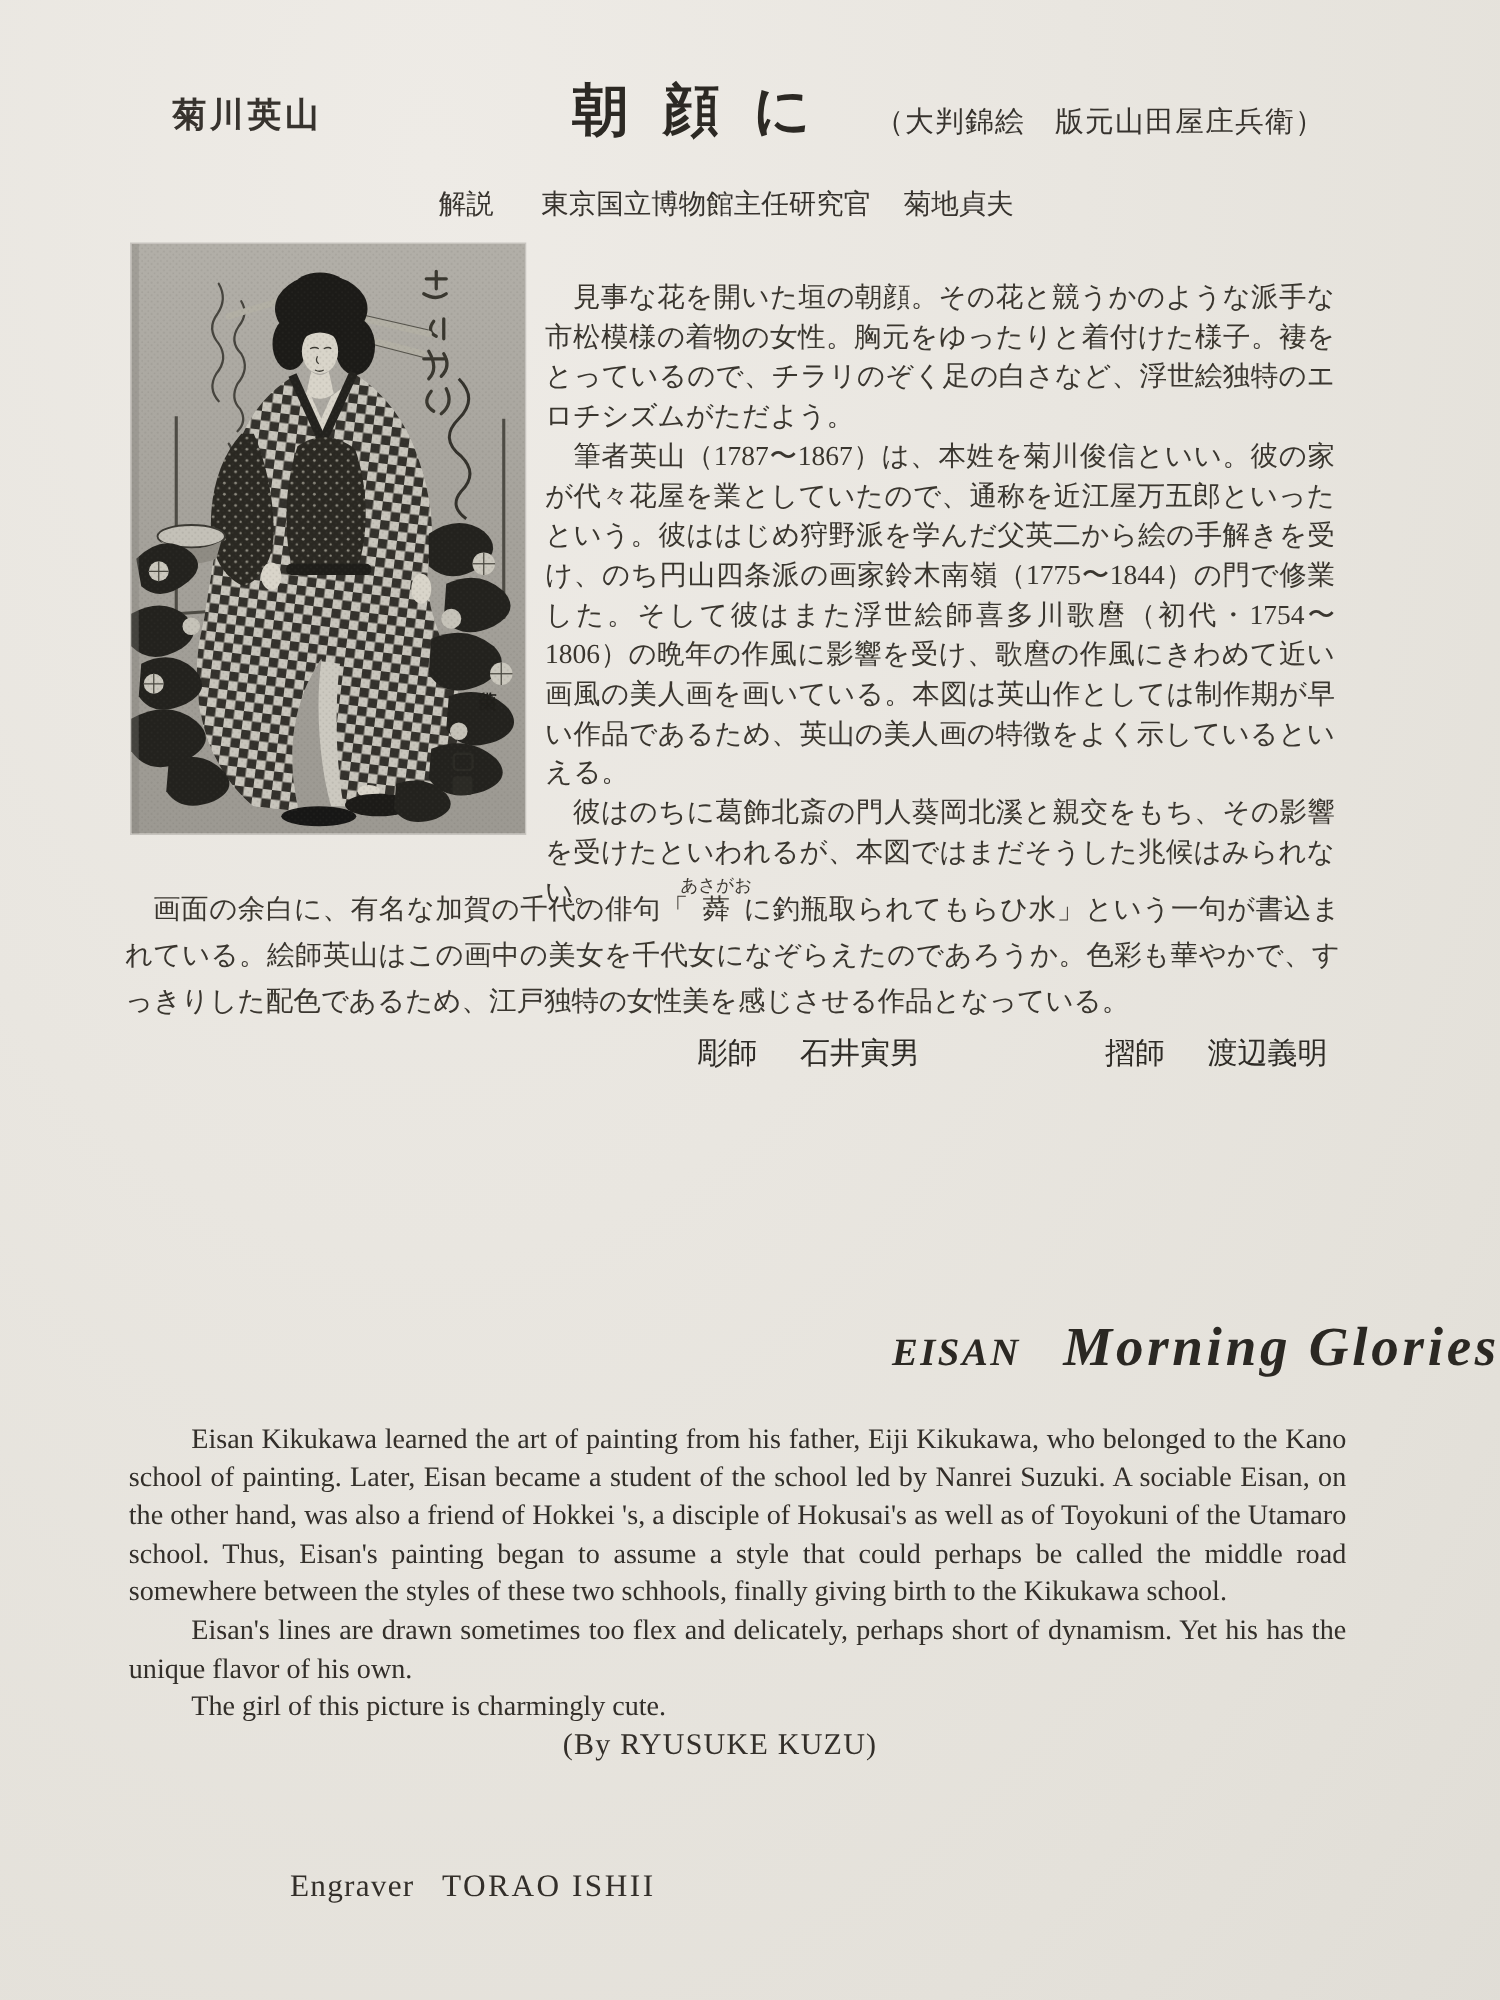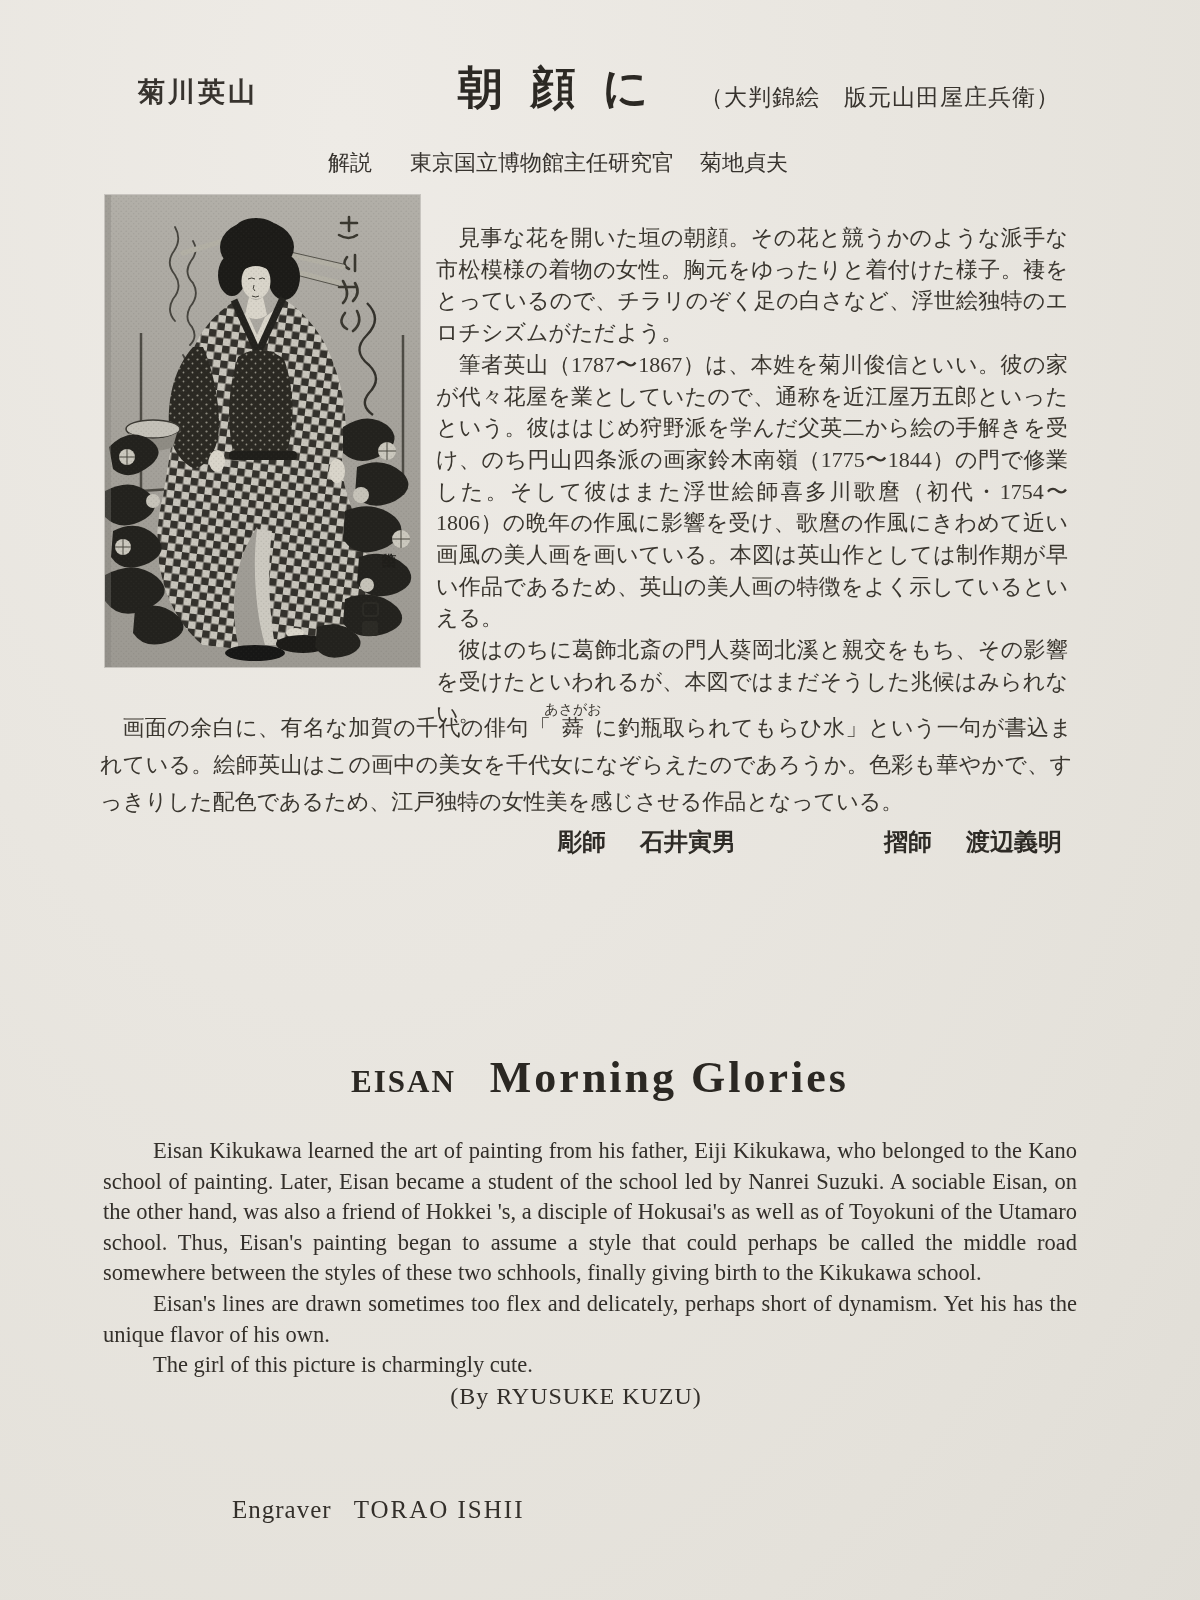--- a/index.html
+++ b/index.html
@@ -11,37 +11,37 @@
     overflow:hidden;
     font-family:"Liberation Serif","DejaVu Serif",serif;
     color:#37332e;
     padding-left:24px;
   }
   .abs{position:absolute;}
   
   .artist{left:138px;top:74px;font-size:27px;letter-spacing:3px;font-weight:bold;}
   .title{left:458px;top:58px;font-size:45px;font-weight:bold;letter-spacing:8px;color:#2c2924;}
   .edition{left:700px;top:82px;font-size:23px;letter-spacing:1px;}
-  .commentary{left:328px;top:148px;font-size:22px;}
+  .commentary{left:351px;top:148px;font-size:22px;}
   .commentary .gap-s{display:inline-block;width:38px;}
   .commentary .gap-xs{display:inline-block;width:26px;}
   
   .print-wrap{left:105px;top:195px;width:315px;height:472px;box-shadow:0 0 0 1px rgba(90,88,82,.25);}
   
   .jp-col{left:436px;top:222px;width:632px;font-size:22px;line-height:31.7px;text-align:justify;text-justify:inter-ideograph;color:#3a362f;}
   .jp-col p{margin:0;}
   .jp-full{left:100px;top:702px;width:972px;font-size:22px;line-height:37px;text-align:justify;text-justify:inter-ideograph;color:#3a362f;}
   .jp-full p{margin:0;}
   ruby rt{font-size:14px;letter-spacing:0;}
   
-  .credits-jp{left:558px;top:826px;font-size:24px;font-weight:bold;font-family:"Liberation Sans","DejaVu Sans",sans-serif;color:#2e2b26;white-space:nowrap;}
+  .credits-jp{left:558px;top:826px;font-size:24px;font-weight:normal;font-family:"Liberation Sans","DejaVu Sans",sans-serif;color:#2e2b26;white-space:nowrap;}
   .credits-jp .g1{display:inline-block;width:34px;}
   .credits-jp .g2{display:inline-block;width:148px;}
   
-  .en-heading{left:0;top:1052px;width:1200px;text-align:center;white-space:nowrap;color:#2b2823;}
+  .en-heading{left:0;top:1052px;width:1200px;text-align:right;white-space:nowrap;color:#2b2823;font-style:italic;}
   .en-heading .small{font-size:31px;font-weight:bold;letter-spacing:2px;}
   .en-heading .big{font-size:44px;font-weight:bold;letter-spacing:3px;margin-left:34px;}
   .en-body{left:103px;top:1136px;width:974px;font-size:22.5px;line-height:30.6px;text-align:justify;color:#332f2a;}
   .en-body p{margin:0;text-indent:50px;}
   .byline{margin-top:6px;text-align:center;text-indent:0 !important;padding-right:28px;font-size:24px;letter-spacing:1px;}
   .credits-en{top:1496px;font-size:25px;letter-spacing:1px;color:#332f2a;white-space:nowrap;margin-left:47px;}
   .ce-left{left:185px;}
   .ce-right{left:578px;}
   .credits-en .g{display:inline-block;width:22px;}
   .credits-en .g2{display:inline-block;width:30px;}

